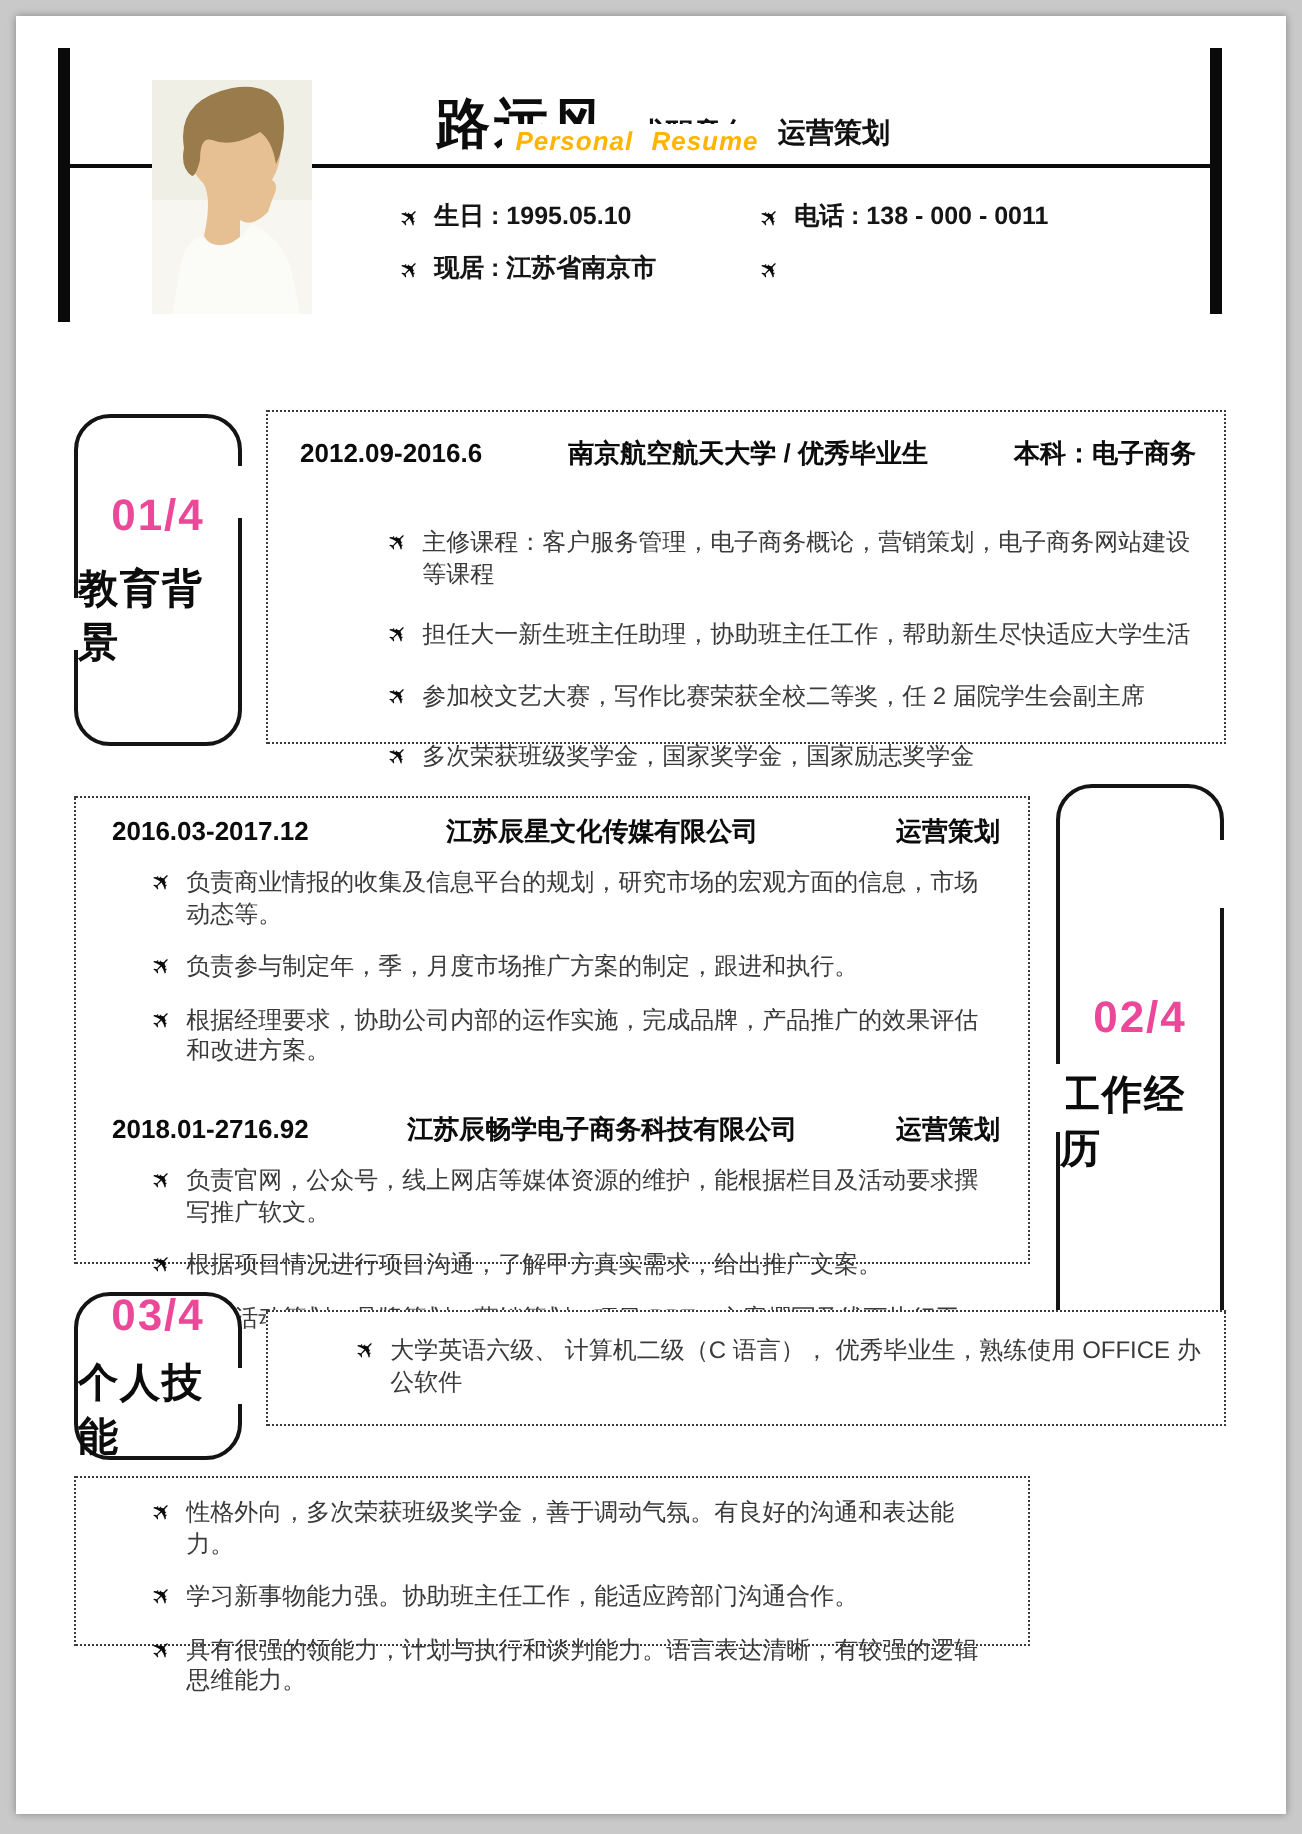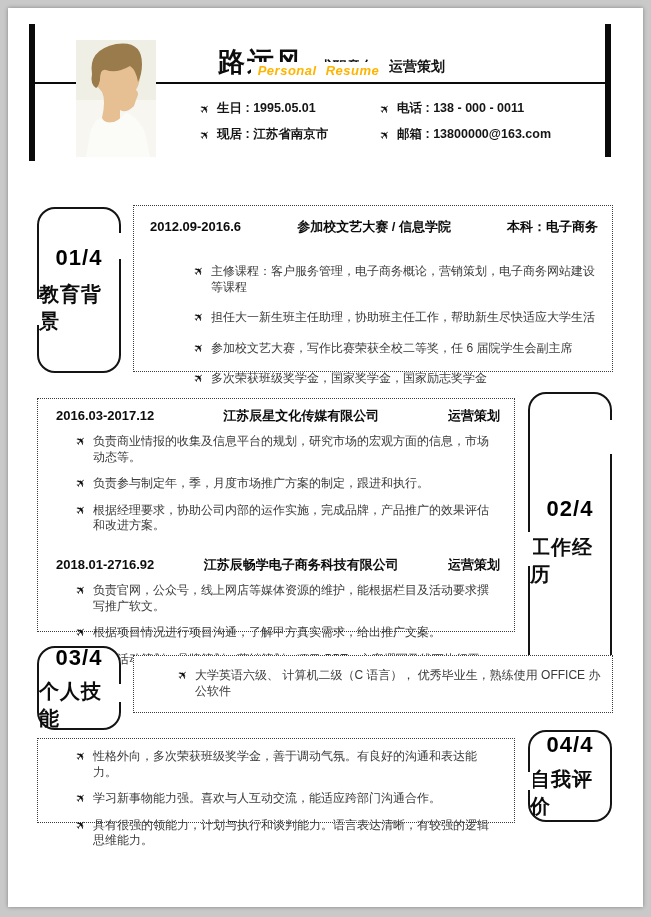--- a/index.html
+++ b/index.html
@@ -17,21 +17,21 @@
   .intention { font-size:14px; font-weight:bold; color:#111; padding-bottom:4px; }
   .personal-resume { position:absolute; left:243px; top:54px; width:135px; text-align:center; background:#fff; z-index:2; font-size:13px; font-weight:bold; font-style:italic; color:#ffb400; word-spacing:5px; letter-spacing:.5px; padding:1px 0 2px; }
   .contacts { position:absolute; left:192px; top:92px; display:grid; grid-template-columns:158px auto; grid-column-gap:22px; grid-row-gap:9px; z-index:2; }
   .contact { font-size:12.5px; font-weight:600; color:#151515; white-space:nowrap; display:flex; align-items:center; }
 
   
   .plane { display:inline-block; transform:rotate(-45deg); font-size:12px; color:#0a0a0a; margin-right:7px; line-height:1; font-weight:normal; flex:none; }
 
   
   .badge { position:absolute; border:2.5px solid #141414; border-radius:18px; background:#fff; display:flex; flex-direction:column; align-items:center; justify-content:center; gap:10px; }
-  .badge .num { font-size:22px; font-weight:bold; color:#000000; letter-spacing:1px; }
+  .badge .num { font-size:22px; font-weight:bold; color:#ec4899; letter-spacing:1px; }
   .badge .ttl { font-size:20px; font-weight:bold; color:#0c0c0c; letter-spacing:1px; }
   .notch { position:absolute; width:8px; height:26px; background:#fff; }
 
   
   .dbox { position:absolute; border:1.5px dotted #3c3c3c; background:#fff; }
   .entry-head { display:flex; align-items:baseline; font-weight:bold; color:#0c0c0c; font-size:13px; }
   .entry-head .period { flex:none;text-align:center; }
   .entry-head .org { flex:1; text-align:center; }
   .entry-head .extra { flex:none; }
   .bullet { display:flex; align-items:flex-start; font-size:12px; color:#3a3a3a; line-height:1.3; }
@@ -60,61 +60,60 @@
   <div class="name-row">
     <span class="name">路远风</span>
     <span class="intention">求职意向：运营策划</span>
   </div>
 
   <div class="personal-resume">Personal Resume</div>
 
   <div class="contacts">
     <span class="contact">
         <span class="plane">✈</span>
-        <span>生日 : 1995.05.01</span>
+        <span>生日 : 1995.05.10</span>
       </span>
     <span class="contact">
         <span class="plane">✈</span>
         <span>电话 : 138 - 000 - 0011</span>
       </span>
     <span class="contact">
         <span class="plane">✈</span>
         <span>现居 : 江苏省南京市</span>
       </span>
     <span class="contact">
         <span class="plane">✈</span>
-        <span>邮箱 : 13800000@163.com</span>
       </span>
   </div>
 
   <div class="badge" style="left:29px; top:199px; width:84px; height:166px;">
     <span class="num">01/4</span>
     <span class="ttl">教育背景</span>
     <div class="notch" style="right:-5px; top:24px;"></div>
     <div class="notch" style="left:-5px; top:90px;"></div>
   </div>
 
   <div class="dbox" style="left:125px; top:197px; width:480px; height:167px; padding:12px 14px 0 16px;">
     <div class="entry-head">
       <span class="period">2012.09-2016.6</span>
-      <span class="org">参加校文艺大赛 / 信息学院</span>
+      <span class="org">南京航空航天大学 / 优秀毕业生</span>
       <span class="extra">本科：电子商务</span>
     </div>
     <ul class="blist" style="margin:28px 0 0 44px; display:flex; flex-direction:column; gap:15px;">
       <li class="bullet">
           <span class="plane">✈</span>
           <span>主修课程：客户服务管理，电子商务概论，营销策划，电子商务网站建设等课程</span>
         </li>
       <li class="bullet">
           <span class="plane">✈</span>
           <span>担任大一新生班主任助理，协助班主任工作，帮助新生尽快适应大学生活</span>
         </li>
       <li class="bullet">
           <span class="plane">✈</span>
-          <span>参加校文艺大赛，写作比赛荣获全校二等奖，任 6 届院学生会副主席</span>
+          <span>参加校文艺大赛，写作比赛荣获全校二等奖，任 2 届院学生会副主席</span>
         </li>
       <li class="bullet">
           <span class="plane">✈</span>
           <span>多次荣获班级奖学金，国家奖学金，国家励志奖学金</span>
         </li>
     </ul>
   </div>
 
   <div class="dbox" style="left:29px; top:390px; width:478px; height:234px; padding:8px 14px 0 18px;">
     <div>
@@ -182,28 +181,23 @@
   </div>
 
   <div class="dbox" style="left:29px; top:730px; width:478px; height:85px; padding:10px 14px 0 18px;">
     <ul class="blist" style="margin-left:20px; display:flex; flex-direction:column; gap:11px;">
       <li class="bullet">
           <span class="plane">✈</span>
           <span>性格外向，多次荣获班级奖学金，善于调动气氛。有良好的沟通和表达能力。</span>
         </li>
       <li class="bullet">
           <span class="plane">✈</span>
-          <span>学习新事物能力强。喜欢与人互动交流，能适应跨部门沟通合作。</span>
+          <span>学习新事物能力强。协助班主任工作，能适应跨部门沟通合作。</span>
         </li>
       <li class="bullet">
           <span class="plane">✈</span>
           <span>具有很强的领能力，计划与执行和谈判能力。语言表达清晰，有较强的逻辑思维能力。</span>
         </li>
     </ul>
   </div>
 
-  <div class="badge" style="left:520px; top:722px; width:84px; height:92px; gap:8px;">
-    <span class="num">04/4</span>
-    <span class="ttl">自我评价</span>
-    <div class="notch" style="left:-5px; top:40px; height:18px;"></div>
-  </div>
 
 </div>
 
 </body></html>

